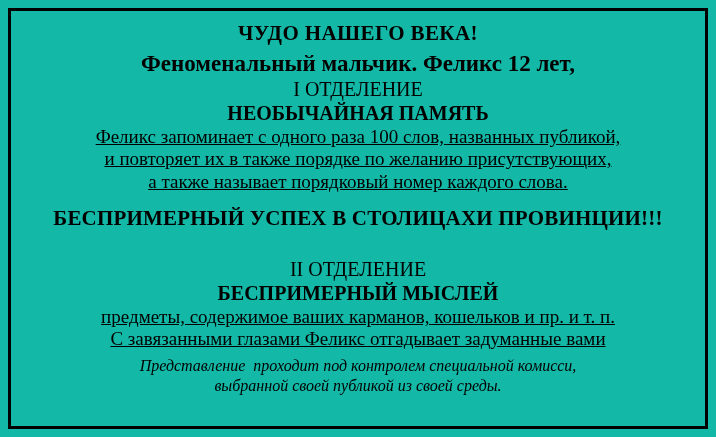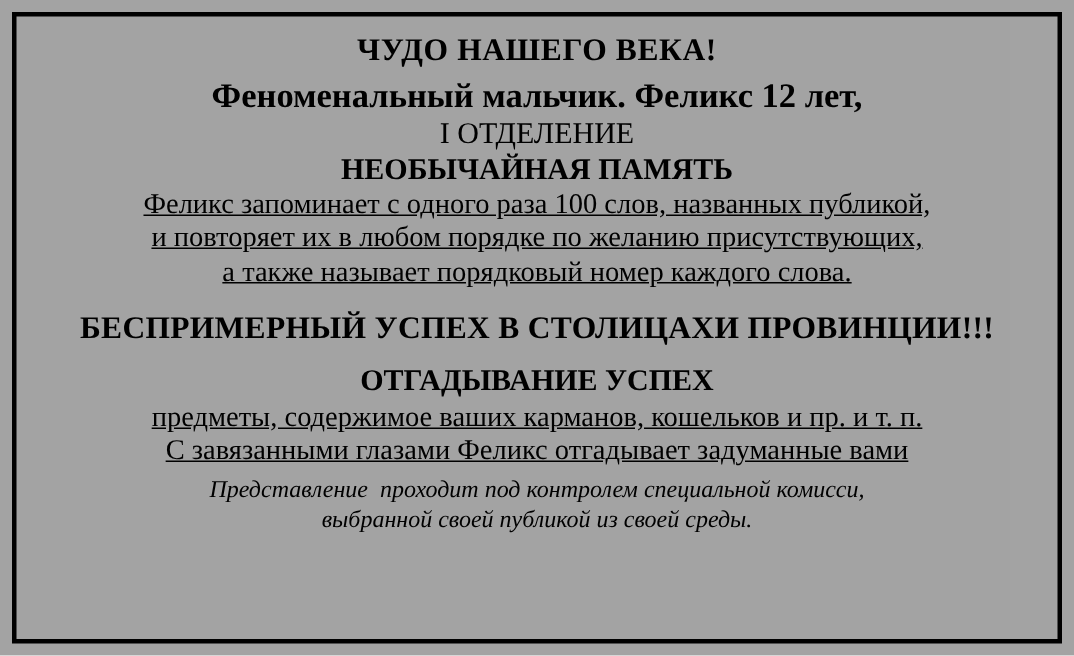--- a/index.html
+++ b/index.html
@@ -4,21 +4,21 @@
 <style>
   html, body {
     margin: 0;
     padding: 0;
     background: #ffffff;
   }
   #poster {
     position: relative;
     width: 716px;
     height: 437px;
-    background: #a3a3a3;
+    background: #14b8a6;
     box-sizing: border-box;
     font-family: "Liberation Serif", "DejaVu Serif", serif;
     color: #000000;
     overflow: hidden;
   }
   .frame {
     position: absolute;
     left: 8px;
     top: 8px;
     right: 8px;
@@ -70,21 +70,21 @@
     font-size: 19px;
     font-weight: normal;
     margin-bottom: 1px;
     text-decoration: underline;
   }
   .shout {
     font-size: 21px;
     font-weight: bold;
     letter-spacing: 0.2px;
     margin-top: 14px;
-    margin-bottom: 13px;
+    margin-bottom: 28px;
   }
   .note {
     font-size: 16px;
     font-style: italic;
     margin-bottom: 2px;
   }
   .gap-sm { height: 6px; }
 </style>
 </head>
 <body>
@@ -94,26 +94,27 @@
   <div class="content">
 
     <div class="line title">ЧУДО НАШЕГО ВЕКА!</div>
 
     <div class="line subtitle">Феноменальный мальчик. Феликс 12 лет,</div>
 
     <div class="line section">I ОТДЕЛЕНИЕ</div>
     <div class="line section-name">НЕОБЫЧАЙНАЯ ПАМЯТЬ</div>
 
     <div class="line body-line">Феликс запоминает с одного раза 100 слов, названных публикой,</div>
-    <div class="line body-line">и повторяет их в любом порядке по желанию присутствующих,</div>
+    <div class="line body-line">и повторяет их в также порядке по желанию присутствующих,</div>
     <div class="line body-line">а также называет порядковый номер каждого слова.</div>
 
     <div class="line shout">БЕСПРИМЕРНЫЙ УСПЕХ В СТОЛИЦАХИ ПРОВИНЦИИ!!!</div>
 
-    <div class="line section-name">ОТГАДЫВАНИЕ УСПЕХ</div>
+    <div class="line section">II ОТДЕЛЕНИЕ</div>
+    <div class="line section-name">БЕСПРИМЕРНЫЙ МЫСЛЕЙ</div>
 
     <div class="line body-line">предметы, содержимое ваших карманов, кошельков и пр. и т. п.</div>
     <div class="line body-line">С завязанными глазами Феликс отгадывает задуманные вами</div>
 
     <div class="gap-sm"></div>
 
     <div class="line note">Представление  проходит под контролем специальной комисси,</div>
     <div class="line note">выбранной своей публикой из своей среды.</div>
 
   </div>

